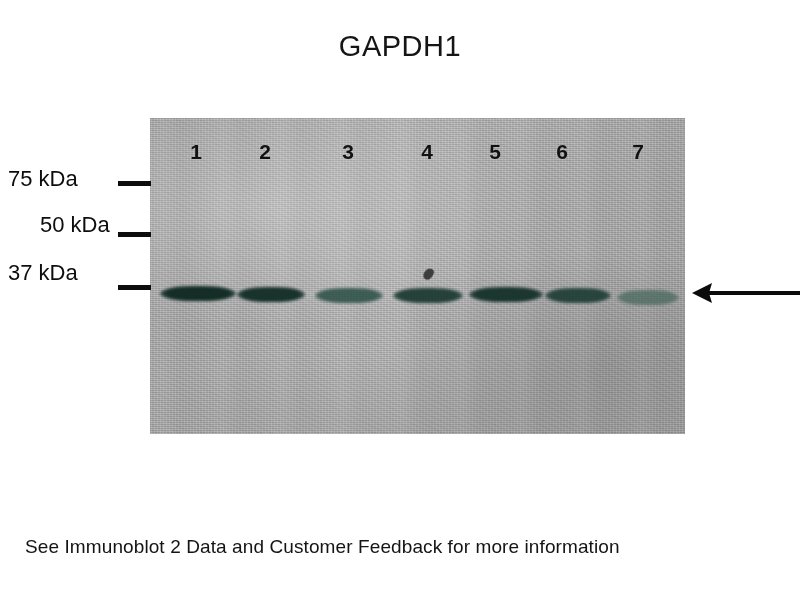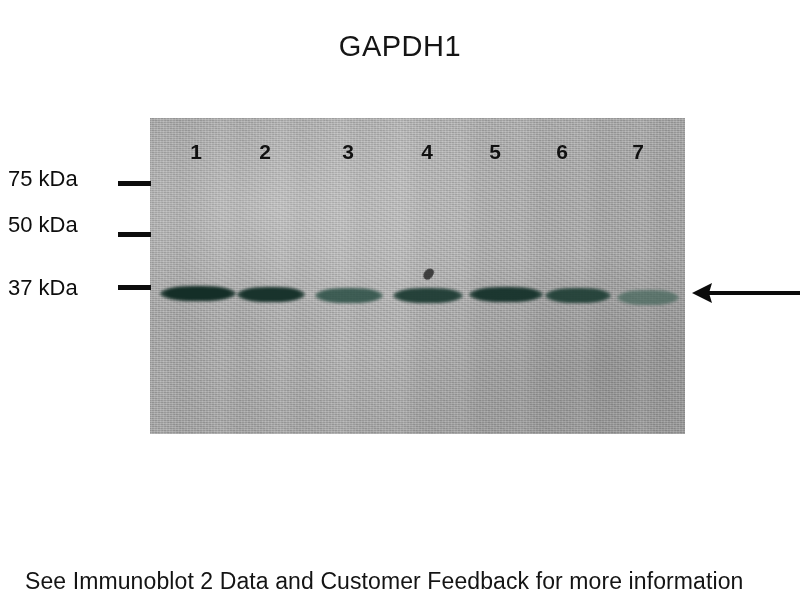--- a/index.html
+++ b/index.html
@@ -145,26 +145,25 @@
     top: 280px;
     width: 110px;
     height: 26px;
   }
 
   
   #caption {
     position: absolute;
     left: 25px;
     top: 536px;
-    font-size: 23px;
+    font-size: 19px;
     font-weight: 400;
     color: #141414;
     letter-spacing: 0.1px;
     white-space: nowrap;
-    margin-top: 32px;
   }
 </style>
 </head>
 <body>
 
 <div id="figure">
 
   <div id="title">GAPDH1</div>
 
   <div id="blot-panel">
@@ -205,23 +204,23 @@
       <div class="lane-number" style="left: 348px;">3</div>
       <div class="lane-number" style="left: 427px;">4</div>
       <div class="lane-number" style="left: 495px;">5</div>
       <div class="lane-number" style="left: 562px;">6</div>
       <div class="lane-number" style="left: 638px;">7</div>
     </div>
 
   <div id="markers-layer">
       <div class="marker-label" style="top: 166px;">75 kDa</div>
       <div class="marker-dash" style="top: 181px;"></div>
-      <div class="marker-label" style="top: 212px;">50 kDa</div>
+      <div class="marker-label" style="top: 212px; margin-left: 32px;">50 kDa</div>
       <div class="marker-dash" style="top: 232px;"></div>
-      <div class="marker-label" style="top: 275px; text-align: center;">37 kDa</div>
+      <div class="marker-label" style="top: 260px; text-align: center;">37 kDa</div>
       <div class="marker-dash" style="top: 285px;"></div>
     </div>
 
   <svg id="arrow" viewBox="0 0 110 26">
     <line x1="110" y1="13" x2="16" y2="13" stroke="#0b0b0b" stroke-width="4.2"></line>
     <polygon points="2,13 22,3 19,13 22,23" fill="#0b0b0b"></polygon>
   </svg>
 
   <div id="caption">See Immunoblot 2 Data and Customer Feedback for more information</div>
 

